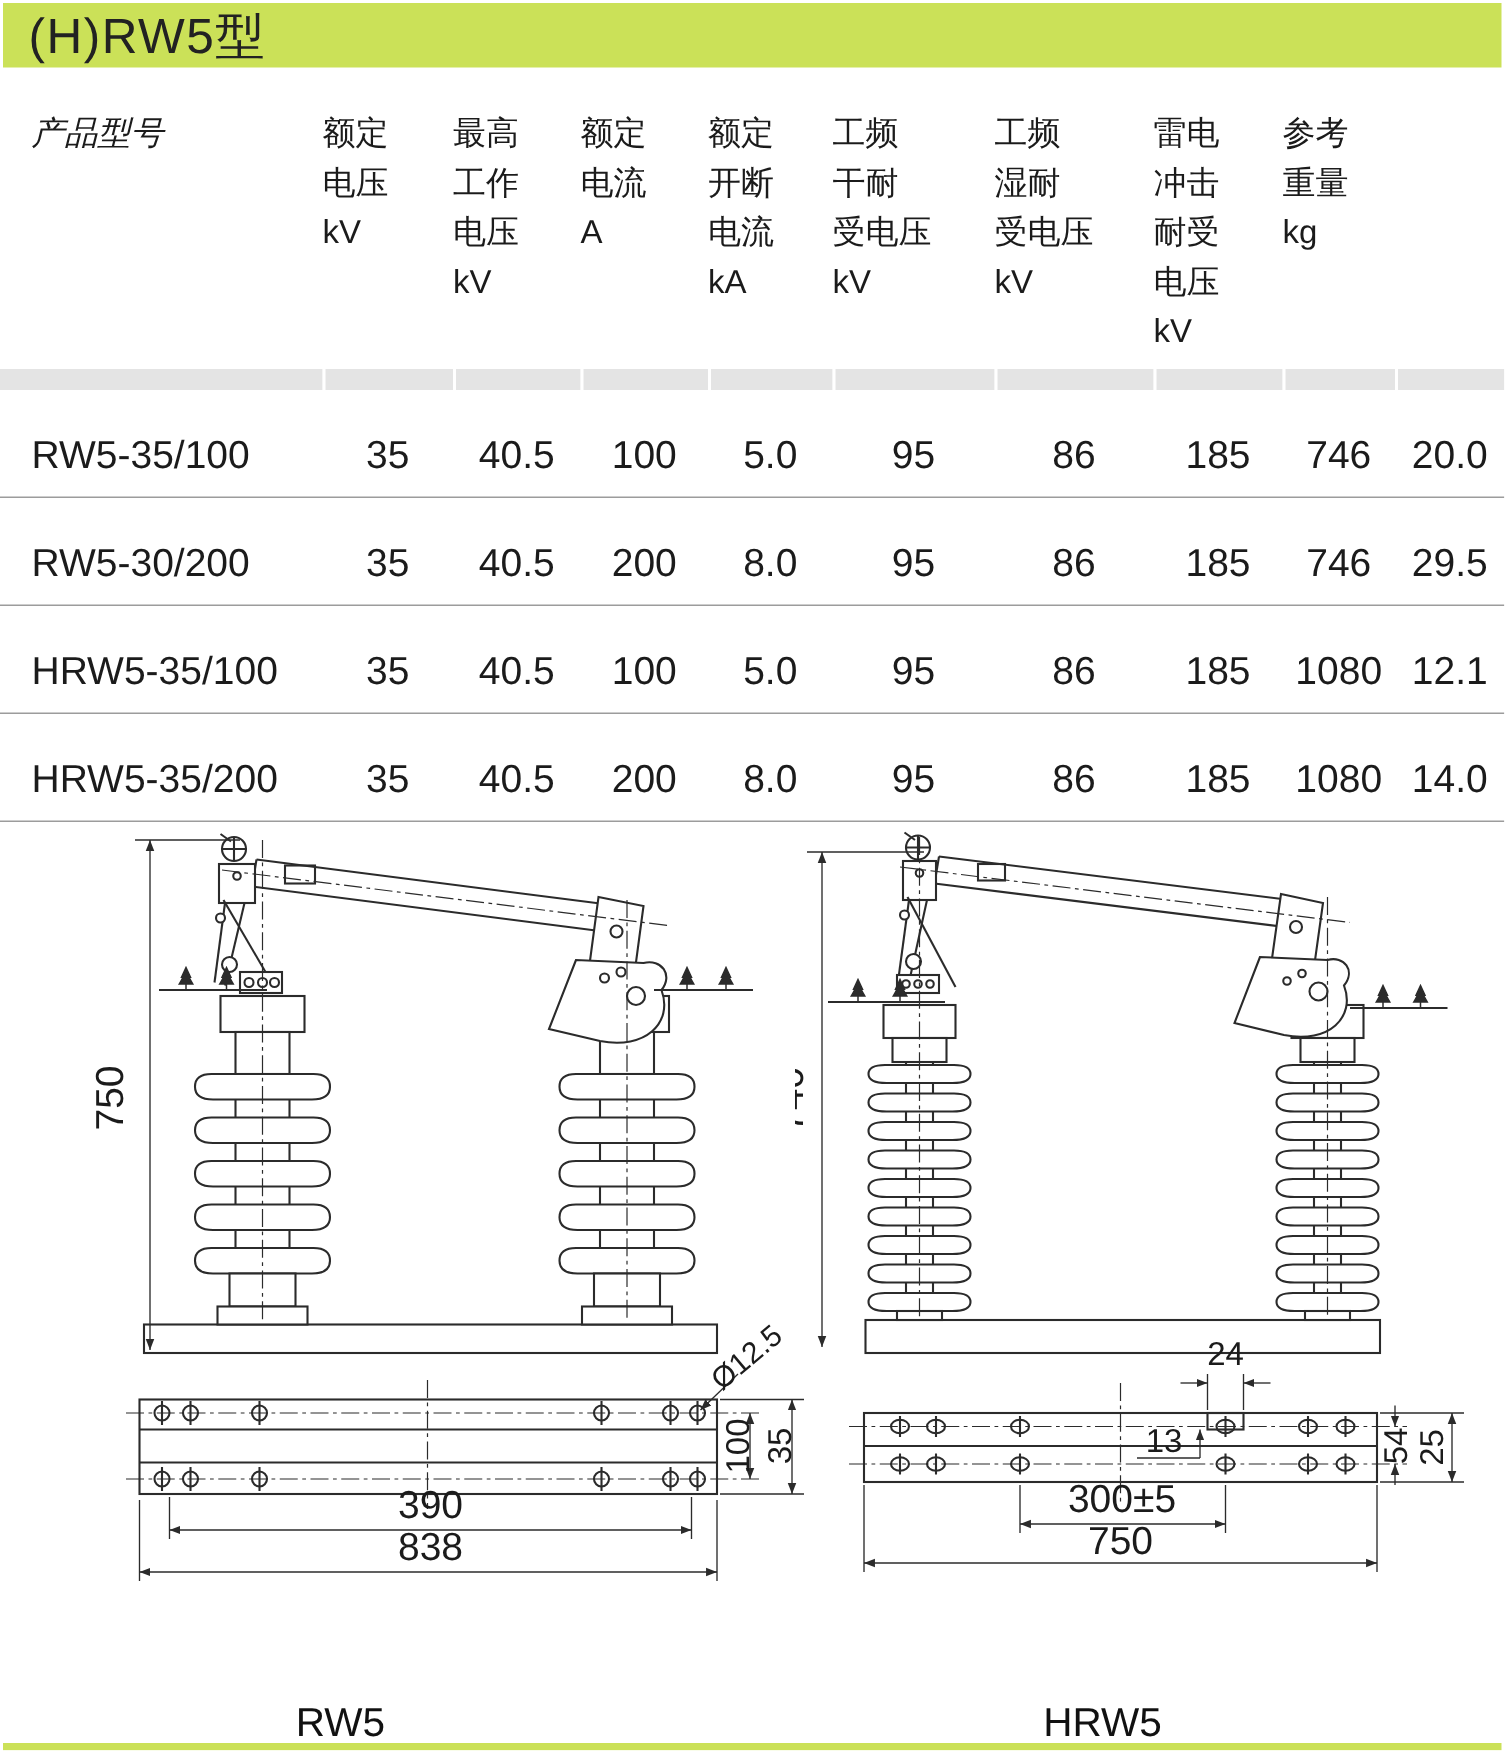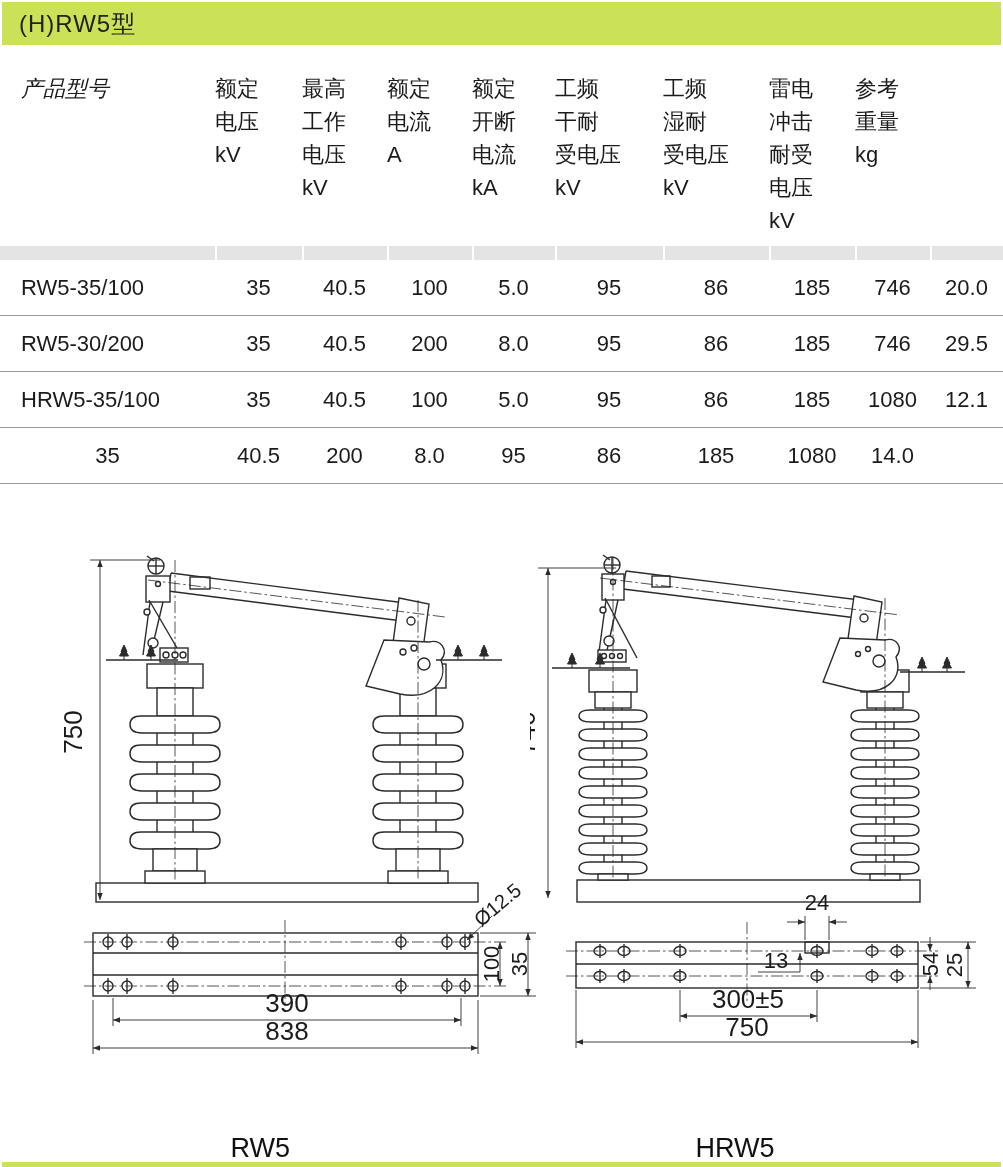--- a/index.html
+++ b/index.html
@@ -1,30 +1,30 @@
 <!DOCTYPE html>
 <html style="--accent: #cbe158; --band: #e4e4e4; --rowline: #9c9c9c; --ink: #1b1b1b;"><head>
 <meta charset="utf-8">
 <style>
   html,body{margin:0;padding:0;background:#fff;}
   .page{position:relative;width:1003px;height:1167px;background:#fff;overflow:hidden;
         font-family:"Liberation Sans", sans-serif;color:var(--ink,#1b1b1b);}
   .titlebar{position:absolute;left:2px;right:2px;top:2px;height:43px;
-            background:var(--accent,#cbe158);font-size:24px;line-height:44px;
+            background:var(--accent,#cbe158);font-size:33px;line-height:44px;
             padding-left:17px;letter-spacing:1px;color:#222;}
   .bottomstrip{position:absolute;left:2px;right:2px;bottom:0;height:5px;background:var(--accent,#cbe158);}
 
   .spec-table{position:absolute;left:0;top:60px;width:1003px;}
   .grid{display:grid;grid-template-columns:215px 87px 85px 85px 83px 108px 106px 86px 75px 73px;}
   .thead .hc{padding-top:12px;font-size:22px;line-height:33px;}
   .thead .hc.first{text-align:left;padding-left:21px;font-style:italic;}
   .band{height:14px;margin-top:9px;}
   .band>div{background:var(--band,#e4e4e4);border-left:2px solid #fff;}
   .band>div:first-child{border-left:none;}
-  .trow{height:55px;align-items:center;font-size:22px;border-bottom:1px solid var(--rowline,#9c9c9c);}
+  .trow{height:55px;align-items:center;font-size:26px;border-bottom:1px solid var(--rowline,#9c9c9c);margin-top:16px;}
   .trow>div{text-align:center;}
   .trow>div.first{text-align:left;padding-left:21px;}
 
   svg{position:absolute;}
   .ln *{stroke:#2b2b2b;stroke-width:1.4;fill:none;}
   .ln .wf, .ln .wf *{fill:#fff;}
   .ln .cl{stroke-width:.8;stroke-dasharray:12 3 2.5 3;}
   .dim *{stroke:#2b2b2b;stroke-width:.9;fill:none;}
   .dim text{stroke:none;fill:#1b1b1b;}
   text{font-family:"Liberation Sans",sans-serif;text-anchor:middle;fill:#1b1b1b;}
@@ -135,20 +135,21 @@
       <div>40.5</div>
       <div>100</div>
       <div>5.0</div>
       <div>95</div>
       <div>86</div>
       <div>185</div>
       <div>1080</div>
       <div>12.1</div>
     </div>
     <div class="grid trow">
+      <div class="first">HRW5-35/200</div>
       <div>35</div>
       <div>40.5</div>
       <div>200</div>
       <div>8.0</div>
       <div>95</div>
       <div>86</div>
       <div>185</div>
       <div>1080</div>
       <div>14.0</div>
     </div>
@@ -451,17 +452,17 @@
       <line x1="930" y1="990" x2="930" y2="976" marker-end="url(#arrB)"></line>
       <text class="dt22" transform="translate(938 964) rotate(-90)">54</text>
 
       <line x1="920" y1="942" x2="976" y2="942"></line>
         <line x1="920" y1="988" x2="976" y2="988"></line>
       <line x1="968" y1="942" x2="968" y2="988" marker-start="url(#arrB)" marker-end="url(#arrB)"></line>
       <text class="dt22" transform="translate(962 965) rotate(-90)">25</text>
     </g>
   </svg>
 
-  <div class="fig-label" style="left:140px;text-align:right;">RW5</div>
+  <div class="fig-label" style="left:152px;">RW5</div>
   <div class="fig-label" style="left:660px;">HRW5</div>
 
   <div class="bottomstrip"></div>
 </div>
 
 </body></html>

